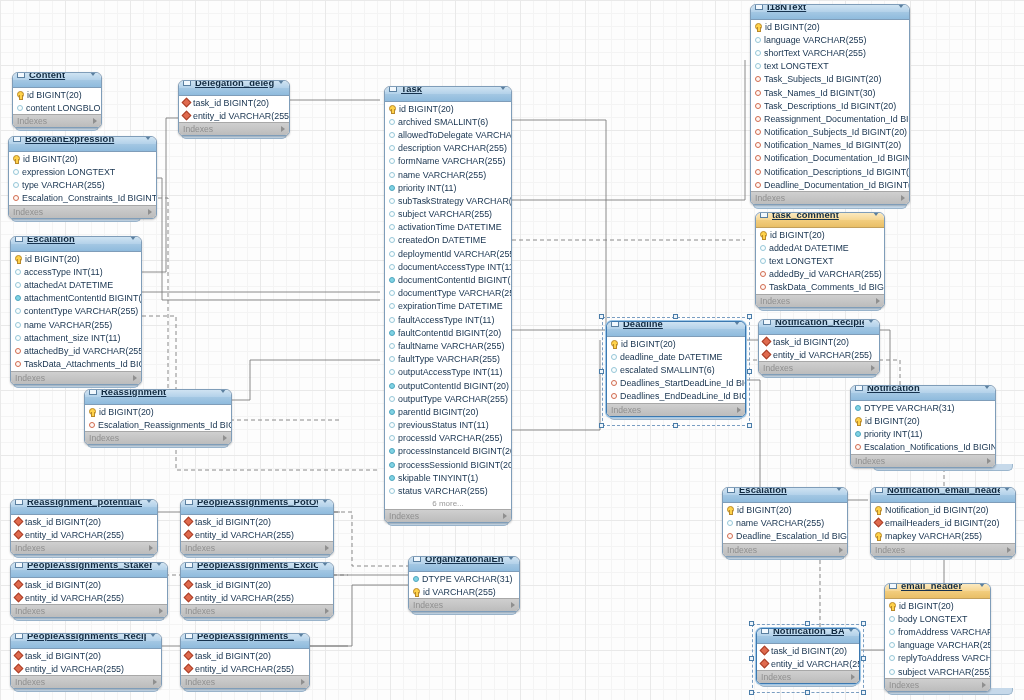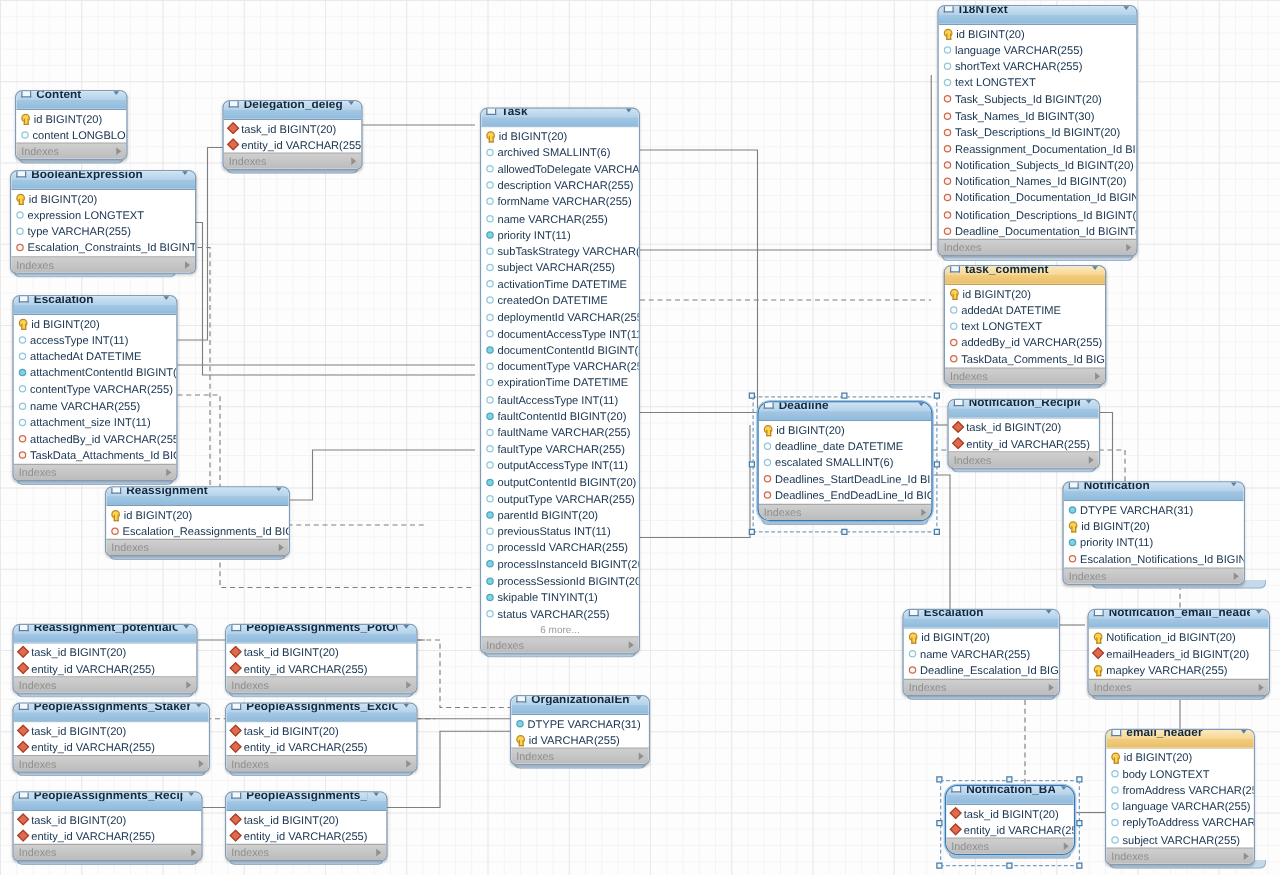--- a/index.html
+++ b/index.html
@@ -30,20 +30,21 @@
   }
   .t-head {
     height: 15px;
     display: flex;
     align-items: center;
     gap: 4px;
     padding: 0 4px 12px 4px;
     background: linear-gradient(to bottom, #cfe3f2 0%, #b4d2ea 48%, #a3c7e3 52%, #8fbbdd 100%);
     border-bottom: 1px solid #7f9db9;
     border-radius: 5px 5px 0 0;
+    text-decoration: underline;
   }
   .table.accent-orange > .t-head {
     background: linear-gradient(to bottom, #fbe9bf 0%, #f6d795 48%, #f2cd7e 52%, #e9bf67 100%);
     border-bottom: 1px solid #c3a05c;
     justify-content: flex-end;
   }
   .t-ico {
     width: 8px; height: 8px;
     background: #f2f8fd;
     border: 1px solid #5a7fa0;
@@ -163,21 +164,21 @@
   .sel-box {
     position: absolute;
     border: 1px dashed #7a9ec2;
   }
   .handle {
     position: absolute;
     width: 5px; height: 5px;
     background: #eef5fb;
     border: 1px solid #4a7ca8;
   }
-  .hi-border { border-color: #3b78b0 !important; box-shadow: 0 0 0 1px #9ec6e6, 0 1px 2px rgba(0,0,0,.22) !important; border-radius: 10px; }
+  .hi-border { border-color: #3b78b0 !important; box-shadow: 0 0 0 1px #9ec6e6, 0 1px 2px rgba(0,0,0,.22) !important; }
 </style>
 </head>
 <body>
 
 <div id="canvas">
   <svg id="links" width="1024" height="700">
       <path d="M144,178 L162,178 L162,300 L380,300" fill="none" stroke="#7e7e7e" stroke-width="0.9" stroke-dasharray="0"></path>
       <path d="M144,198 L168,198 L168,420 L340,420" fill="none" stroke="#7e7e7e" stroke-width="0.9" stroke-dasharray="4,3"></path>
       <path d="M142,272 L166,272 L166,118 L178,118" fill="none" stroke="#7e7e7e" stroke-width="0.9" stroke-dasharray="0"></path>
       <path d="M142,292 L172,292 L172,292 L380,292" fill="none" stroke="#7e7e7e" stroke-width="0.9" stroke-dasharray="0"></path>
@@ -885,21 +886,21 @@
           <span class="ci pk"></span>
           <span class="cname">mapkey VARCHAR(255)</span>
         </div>
       </div>
       <div class="t-foot">
         <span>Indexes</span>
         <span class="arr"></span>
       </div>
     </div>
     <div class="stack" style="left: 887px; top: 688.2px; width: 126px; height: 7px;"></div>
-    <div class="table accent-orange" style="left: 884px; top: 583px; width: 120px;">
+    <div class="table accent-orange" style="left: 884px; top: 583px; width: 107px;">
       <div class="t-head">
         <span class="t-ico"></span>
         <span class="t-name">email_header</span>
         <span class="t-caret"></span>
       </div>
       <div class="cols">
         <div class="col">
           <span class="ci pk"></span>
           <span class="cname">id BIGINT(20)</span>
         </div>

